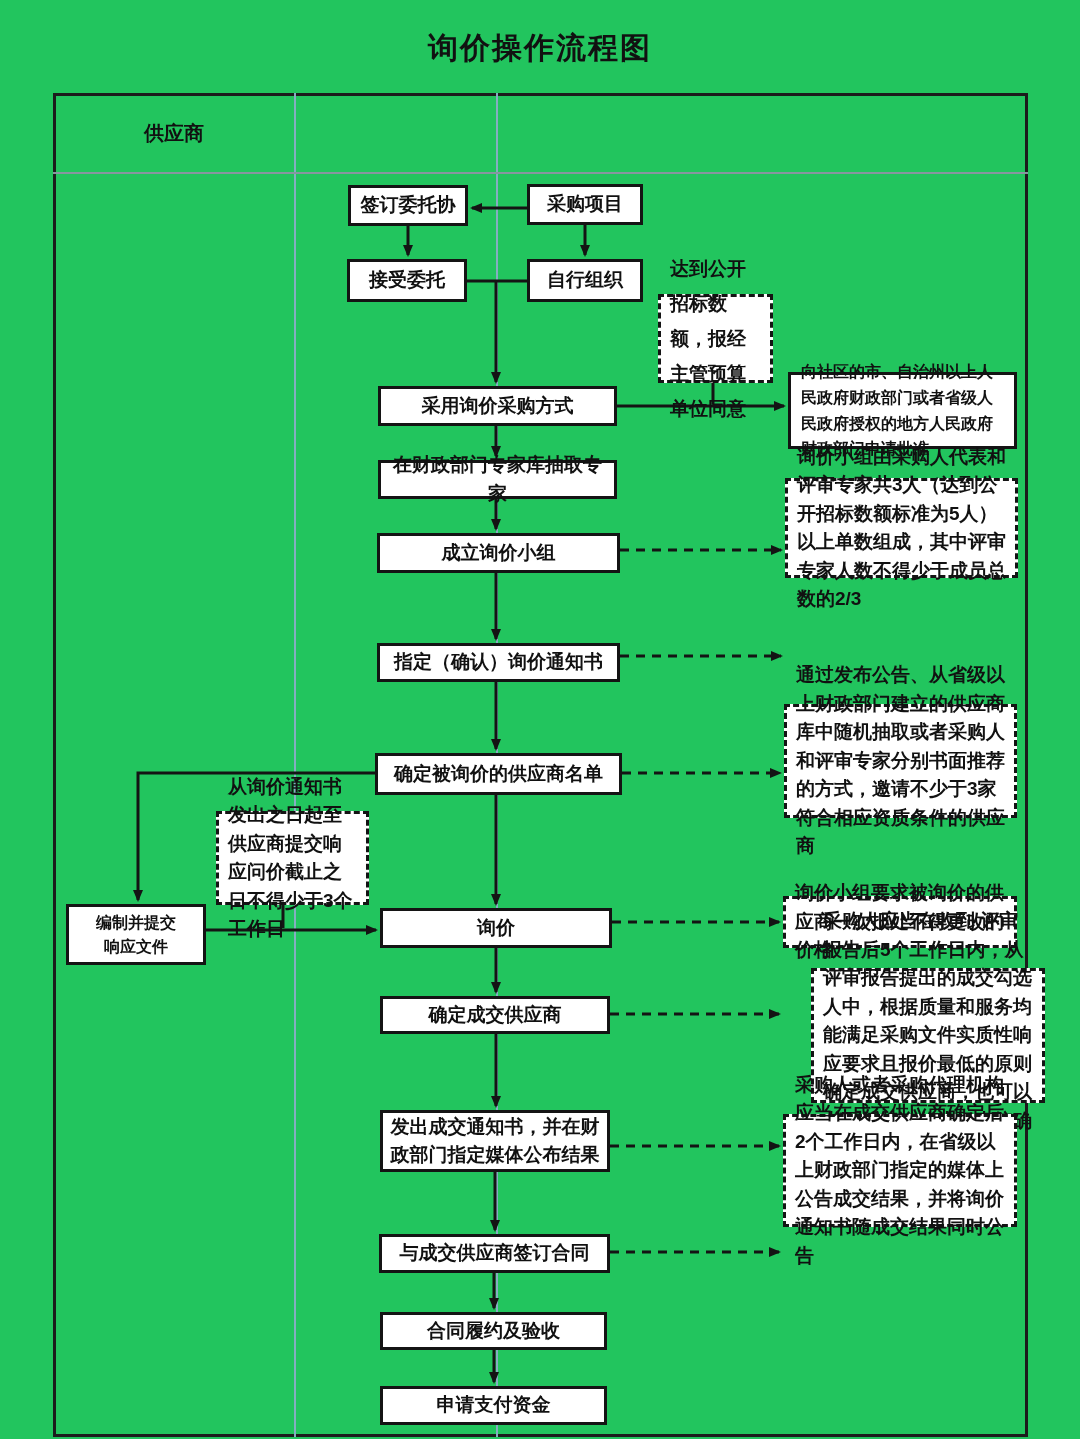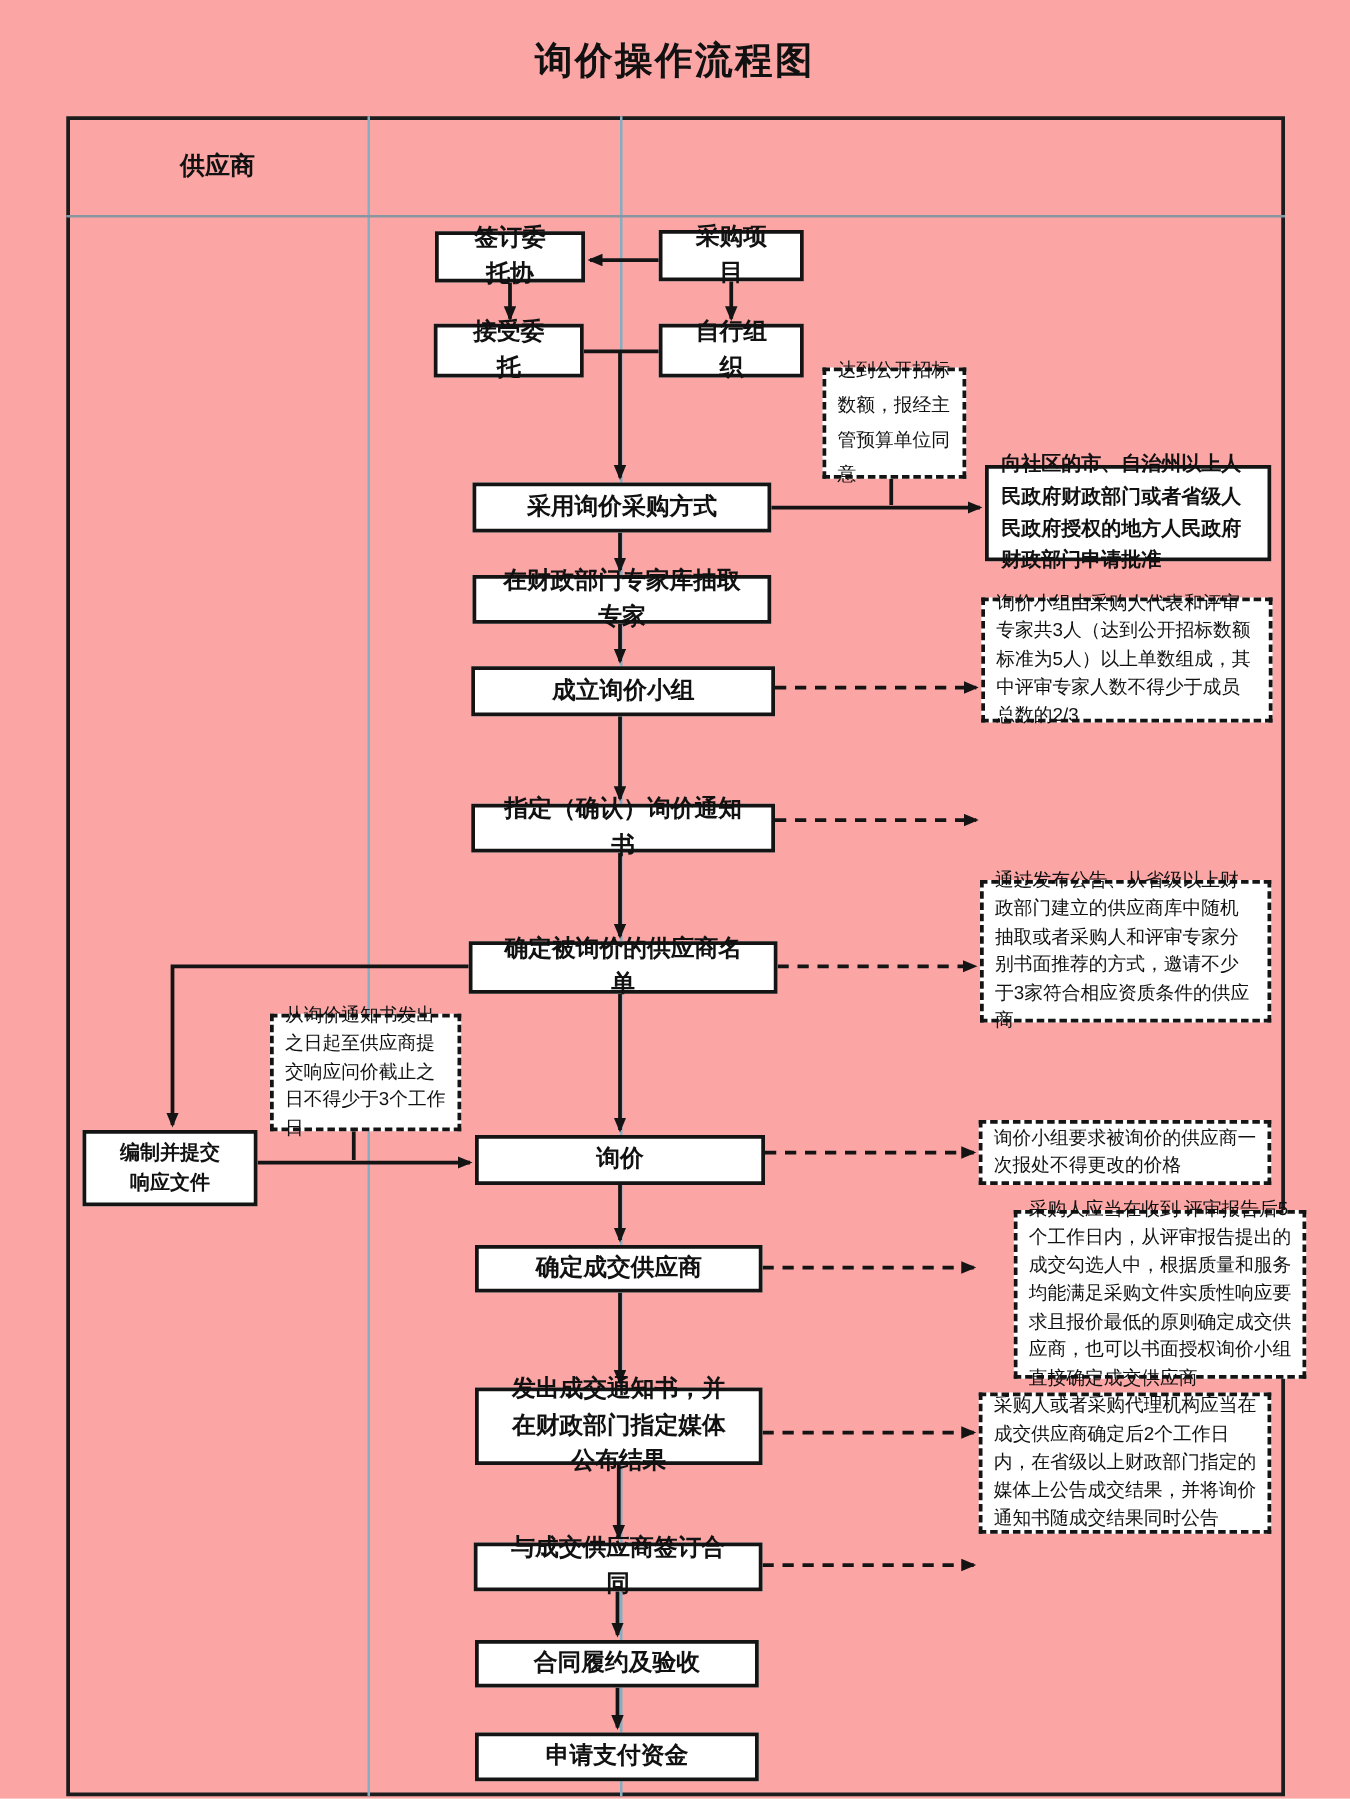--- a/index.html
+++ b/index.html
@@ -1,31 +1,31 @@
 <!DOCTYPE html>
 <html><head>
 <meta charset="utf-8">
 <style>
   html,body{margin:0;padding:0;background:#ffffff;}
-  .stage{position:relative;width:1080px;height:1439px;background:#fca5a5;
+  .stage{position:relative;width:1080px;height:1439px;background:#22c55e;
          font-family:"Liberation Sans","DejaVu Sans",sans-serif;color:#111;overflow:hidden;}
   .title{position:absolute;left:0;top:28px;width:1080px;margin:0;text-align:center;
          font-size:30px;font-weight:bold;letter-spacing:2px;}
   .tableBorder{position:absolute;left:53px;top:93px;width:975px;height:1344px;
          border:3px solid #1c1c1c;box-sizing:border-box;background:transparent;}
   .laneDivider{position:absolute;top:93px;height:1344px;width:2px;background:#85aec1;}
   .headerRule{position:absolute;left:53px;top:172px;width:975px;height:2px;background:#8796a0;}
   .colHead{position:absolute;top:93px;height:80px;display:flex;align-items:center;justify-content:center;
          font-size:20px;font-weight:bold;text-align:center;white-space:pre-line;line-height:1.5;}
   .box{position:absolute;background:#fff;border:3px solid #141414;box-sizing:border-box;
          display:flex;align-items:center;justify-content:center;text-align:center;
-         font-weight:bold;font-size:19px;line-height:1.5;white-space:pre-line;padding:0 20px;z-index:3;}
+         font-weight:bold;font-size:19px;line-height:1.5;white-space:pre-line;padding:0 6px;z-index:3;}
   .box.small{font-size:16px;}
   .dashbox{position:absolute;background:#fff;border:3px dashed #141414;box-sizing:border-box;
-         font-weight:normal;font-size:15px;line-height:1.5;text-align:left;padding:4px 9px;z-index:3;
+         font-weight:bold;font-size:19px;line-height:1.5;text-align:left;padding:4px 9px;z-index:3;
          display:flex;align-items:center;}
   .solidnote{position:absolute;background:#fff;border:3px solid #141414;box-sizing:border-box;
          font-weight:bold;font-size:16px;line-height:1.6;text-align:left;padding:2px 10px;z-index:3;
          display:flex;align-items:center;}
   .connlayer{position:absolute;left:0;top:0;z-index:2;pointer-events:none;}
 </style>
 </head>
 <body>
 
 <div class="stage">

